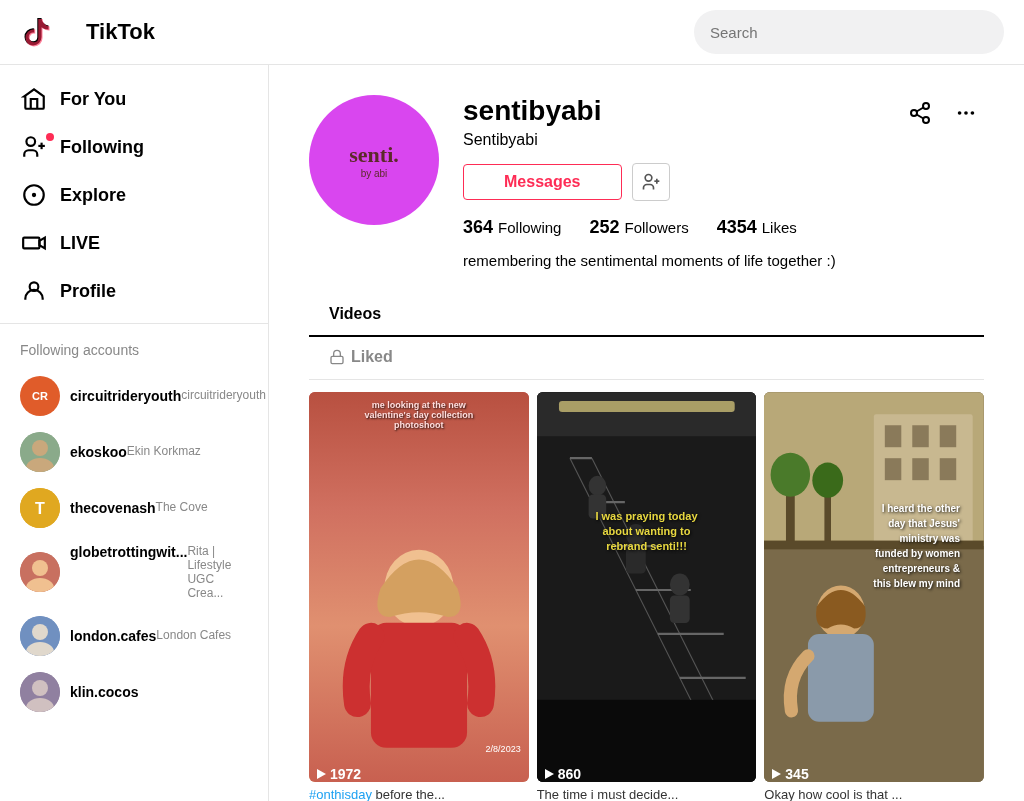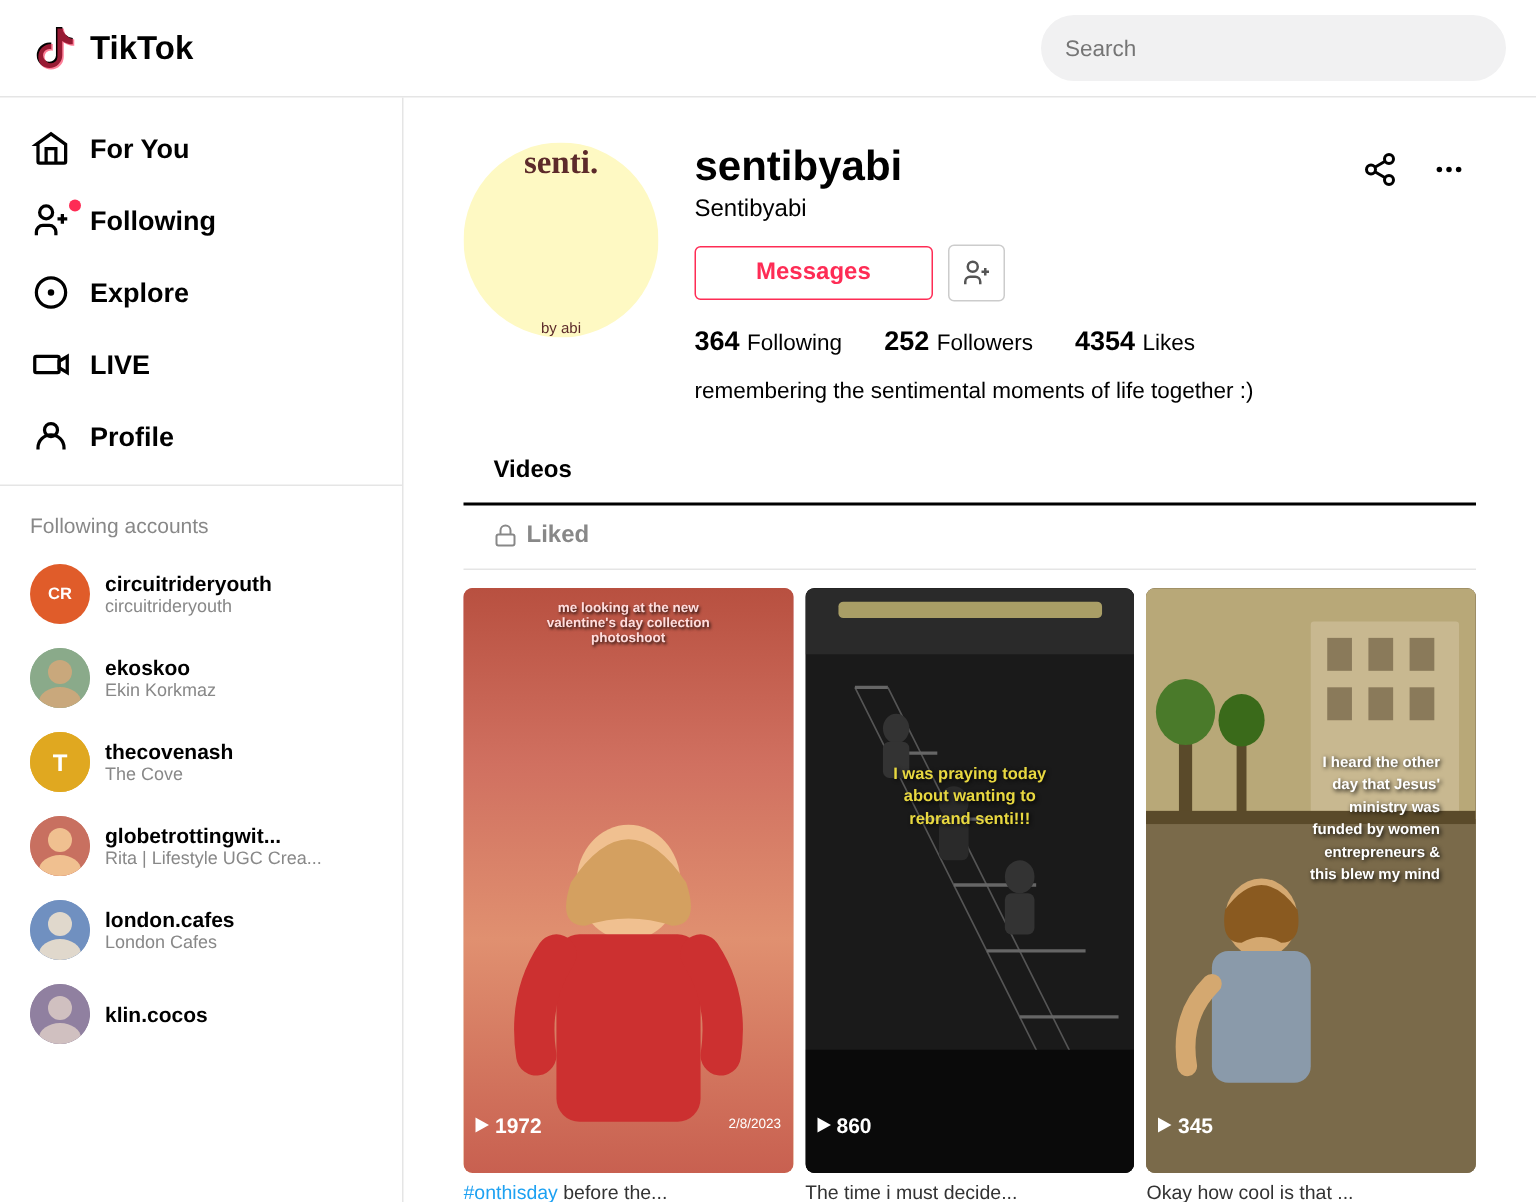--- a/index.html
+++ b/index.html
@@ -4,21 +4,21 @@
   <style>
     * { margin: 0; padding: 0; box-sizing: border-box; }
     body { font-family: -apple-system, BlinkMacSystemFont, 'Segoe UI', sans-serif; background: #fff; width: 1024px; min-height: 801px; overflow: hidden; }
 
     
     .header {
       display: flex; align-items: center; justify-content: space-between;
       padding: 10px 20px; border-bottom: 1px solid #e5e5e5; height: 65px;
     }
     .logo-area { display: flex; align-items: center; gap: 8px; }
-    .logo-text { font-size: 22px; font-weight: 700; color: #000; }
+    .logo-text { font-size: 22px; font-weight: 700; color: #000; margin-left: 26px; }
     .tiktok-icon { width: 32px; height: 32px; }
     .search-bar {
       width: 310px; height: 44px; background: #f1f1f2; border: none; border-radius: 22px;
       padding: 0 16px; font-size: 15px; color: #888; outline: none;
     }
 
     
     .main-layout { display: flex; }
 
     
@@ -40,37 +40,37 @@
     .following-accounts-label { padding: 10px 20px; font-size: 14px; color: #888; font-weight: 400; }
     .account-item {
       display: flex; align-items: center; gap: 10px;
       padding: 8px 20px; cursor: pointer;
     }
     .account-avatar {
       width: 40px; height: 40px; border-radius: 50%; flex-shrink: 0;
       display: flex; align-items: center; justify-content: center;
       font-size: 13px; font-weight: 700; color: #fff;
     }
-    .account-info { display: flex; flex-direction: column; }
+    .account-info { display: flex; flex-direction: row; }
     .account-username { font-size: 14px; font-weight: 600; color: #000; }
     .account-display { font-size: 12px; color: #888; }
 
     
     .main-content { flex: 1; padding: 30px 40px; overflow-y: auto; }
 
     
     .profile-header { display: flex; align-items: flex-start; gap: 24px; margin-bottom: 20px; }
     .profile-avatar-large {
       width: 130px; height: 130px; border-radius: 50%; background: #d5cfc4;
       display: flex; align-items: center; justify-content: center;
       flex-shrink: 0; overflow: hidden;
     }
     .profile-avatar-senti {
-      width: 100%; height: 100%; background: #fef9c3;
-      display: flex; flex-direction: column; align-items: center; justify-content: space-between;
+      width: 100%; height: 100%; background: #d946ef;
+      display: flex; flex-direction: column; align-items: center; justify-content: center;
     }
     .senti-text { font-size: 22px; font-weight: 800; color: #5c2a2a; font-family: Georgia, serif; }
     .senti-sub { font-size: 10px; color: #5c2a2a; }
     .profile-info { flex: 1; }
     .profile-username { font-size: 28px; font-weight: 700; color: #000; margin-bottom: 4px; }
     .profile-displayname { font-size: 16px; color: #000; margin-bottom: 14px; }
     .profile-actions { display: flex; align-items: center; gap: 10px; margin-bottom: 16px; }
     .messages-btn {
       padding: 8px 40px; border: 1.5px solid #fe2c55; border-radius: 4px;
       color: #fe2c55; font-size: 16px; font-weight: 600; background: #fff; cursor: pointer;
@@ -96,21 +96,21 @@
     .tab.active { color: #000; border-bottom: 2px solid #000; }
 
     
     .video-grid { display: grid; grid-template-columns: repeat(3, 1fr); gap: 8px; margin-top: 12px; }
     .video-card { cursor: pointer; }
     .video-thumb {
       width: 100%; aspect-ratio: 9/16; border-radius: 6px; overflow: hidden;
       position: relative; background: #333;
     }
     .video-play-count {
-      position: absolute; bottom: 24px; left: 8px;
+      position: absolute; bottom: 0; left: 8px;
       color: #fff; font-size: 14px; font-weight: 600;
       display: flex; align-items: center; gap: 4px;
     }
     .video-caption { font-size: 13px; color: #333; margin-top: 5px; overflow: hidden; text-overflow: ellipsis; white-space: nowrap; }
     .video-caption .hashtag { color: #1da1f2; }
 
     
     .vid1-bg { background: linear-gradient(180deg, #c45c5c 0%, #d4826a 40%, #f0caa0 100%); }
 
     .video-text-overlay {

